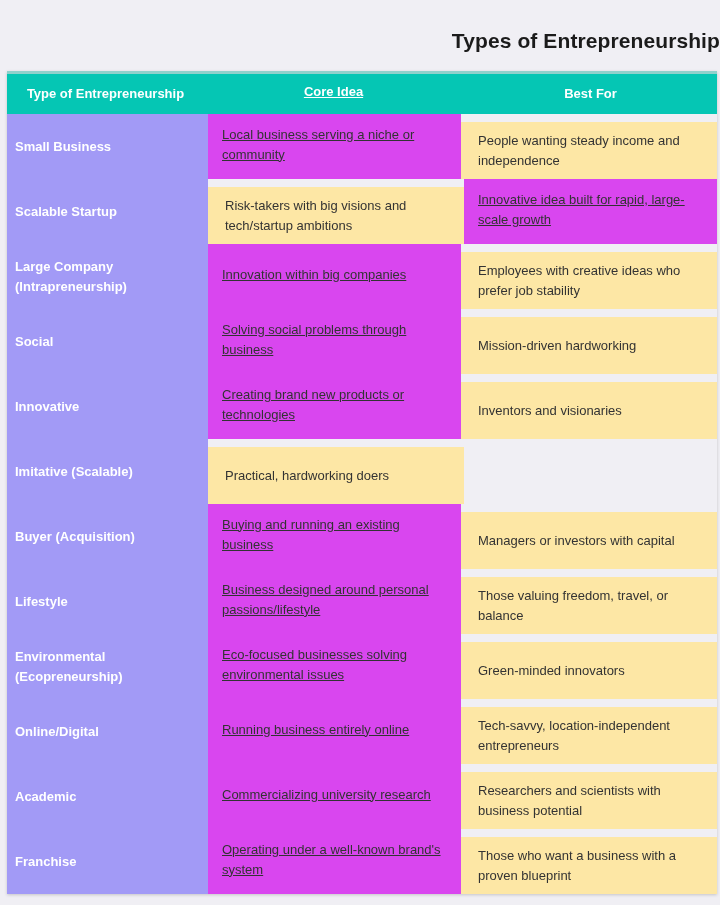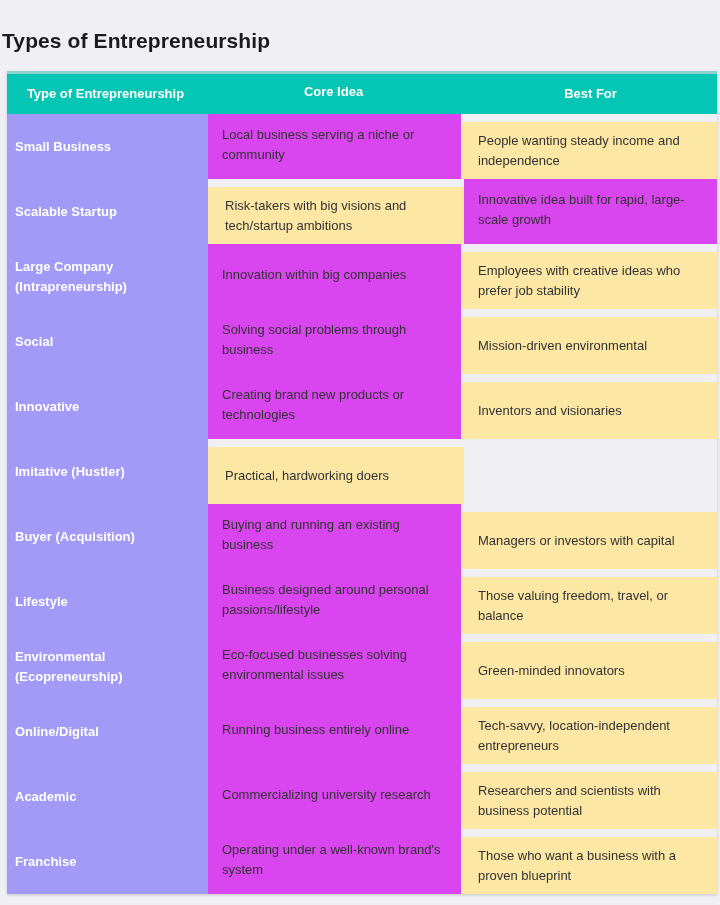--- a/index.html
+++ b/index.html
@@ -8,20 +8,21 @@
     background: #f0eff4;
     font-family: "Liberation Sans", sans-serif;
     overflow: hidden;
   }
   .page-title {
     padding: 29px 0 0 2px;
     font-size: 21px;
     font-weight: bold;
     color: #1b1b1b;
     letter-spacing: 0.1px;
+    text-align: right;
   }
   .table {
     margin: 18px 3px 0 7px;
     width: 710px;
     box-shadow: 0 1px 3px rgba(0,0,0,0.18);
   }
   .row, .header-row { display: flex; width: 100%; }
   .header-row {
     background: #05c6b4;
     border-top: 3px solid #8fd1cc;
@@ -36,21 +37,21 @@
   }
   .row { height: 65px; }
   .cell {
     display: flex;
     flex-direction: column;
     justify-content: center;
     font-size: 13px;
     line-height: 20px;
   }
   .col1 { width: 201px; padding: 4px 12px 4px 8px; }
-  .col2 { width: 253px; padding: 4px 16px 8px 14px; }
+  .col2 { width: 253px; padding: 4px 16px 8px 14px; text-decoration: underline; }
   .col3 { width: 256px; padding: 4px 14px 4px 17px; }
   .type-cell {
     background: #a29af6;
     color: #ffffff;
     font-weight: bold;
   }
   .idea-cell { background: #d946ef; color: #333333; }
   .best-cell { background: #fde7a5; color: #333333; margin-top: 8px; }
 </style>
 </head>
@@ -79,31 +80,31 @@
 
   <div class="row">
     <div class="cell col1 type-cell">Large Company (Intrapreneurship)</div>
     <div class="cell col2 idea-cell">Innovation within big companies</div>
     <div class="cell col3 best-cell">Employees with creative ideas who prefer job stability</div>
   </div>
 
   <div class="row">
     <div class="cell col1 type-cell">Social</div>
     <div class="cell col2 idea-cell">Solving social problems through business</div>
-    <div class="cell col3 best-cell">Mission-driven environmental</div>
+    <div class="cell col3 best-cell">Mission-driven hardworking</div>
   </div>
 
   <div class="row">
     <div class="cell col1 type-cell">Innovative</div>
     <div class="cell col2 idea-cell">Creating brand new products or technologies</div>
     <div class="cell col3 best-cell">Inventors and visionaries</div>
   </div>
 
   <div class="row">
-    <div class="cell col1 type-cell">Imitative (Hustler)</div>
+    <div class="cell col1 type-cell">Imitative (Scalable)</div>
     <div class="cell col3 best-cell">Practical, hardworking doers</div>
   </div>
 
   <div class="row">
     <div class="cell col1 type-cell">Buyer (Acquisition)</div>
     <div class="cell col2 idea-cell">Buying and running an existing business</div>
     <div class="cell col3 best-cell">Managers or investors with capital</div>
   </div>
 
   <div class="row">

